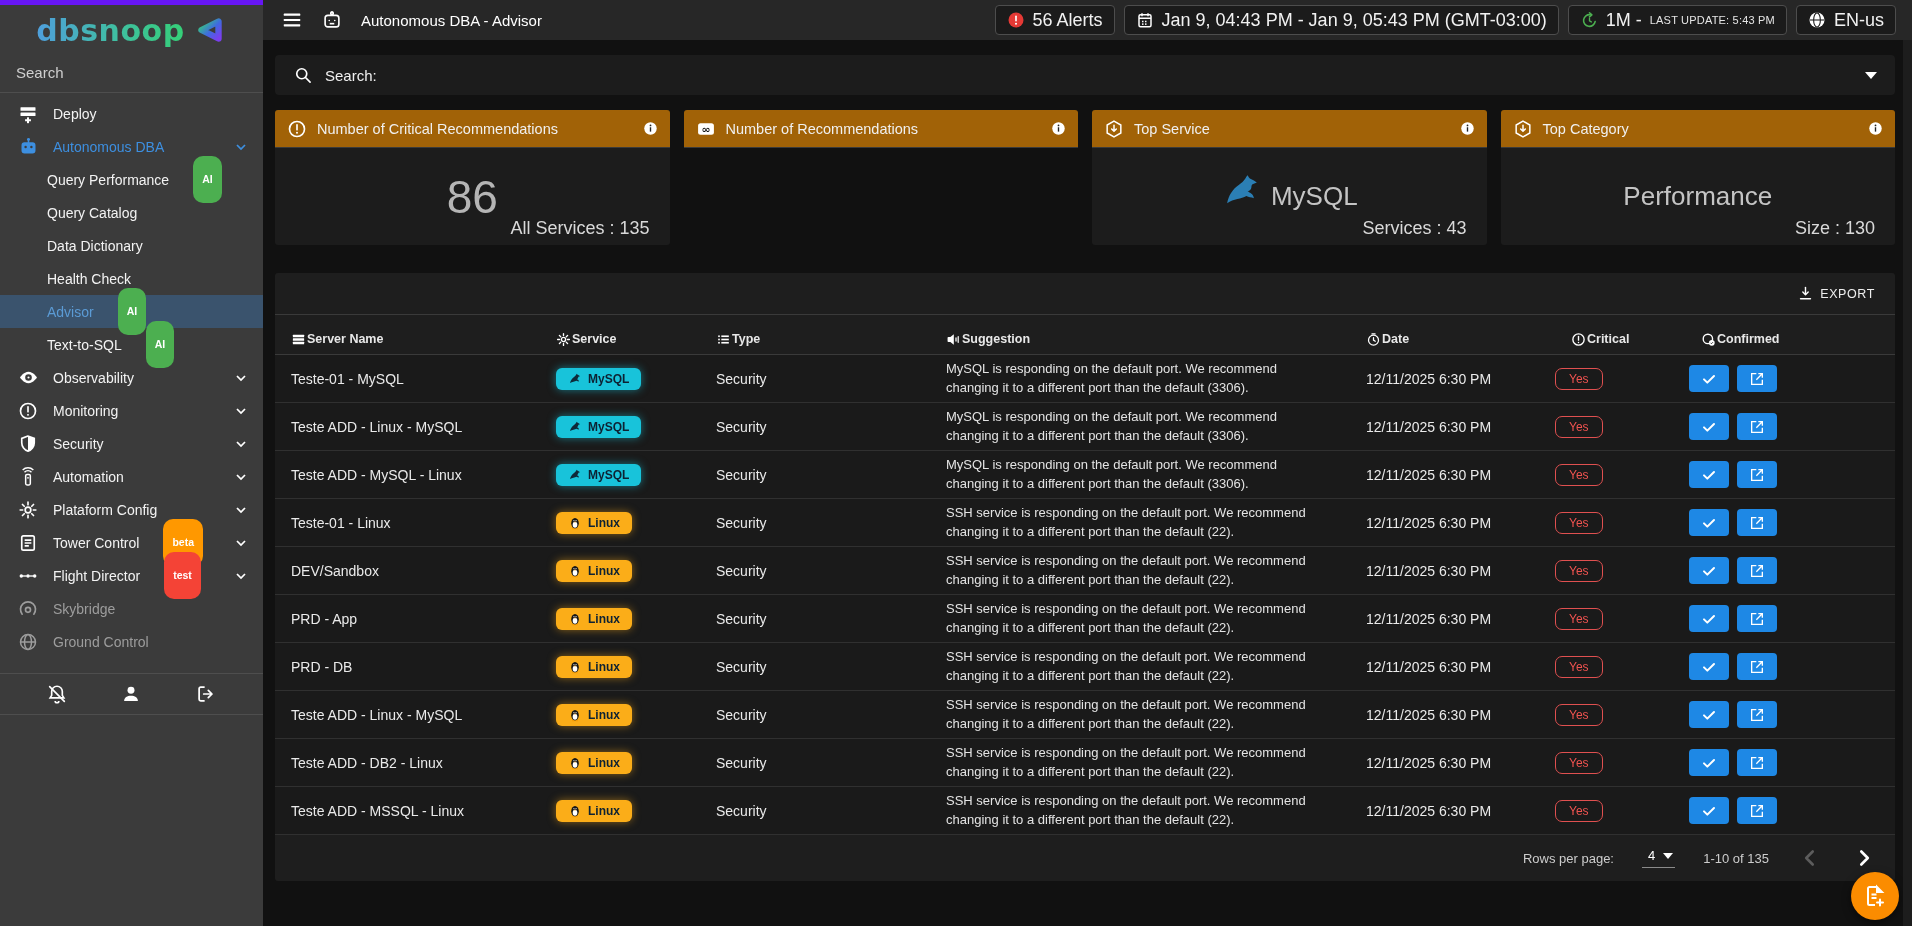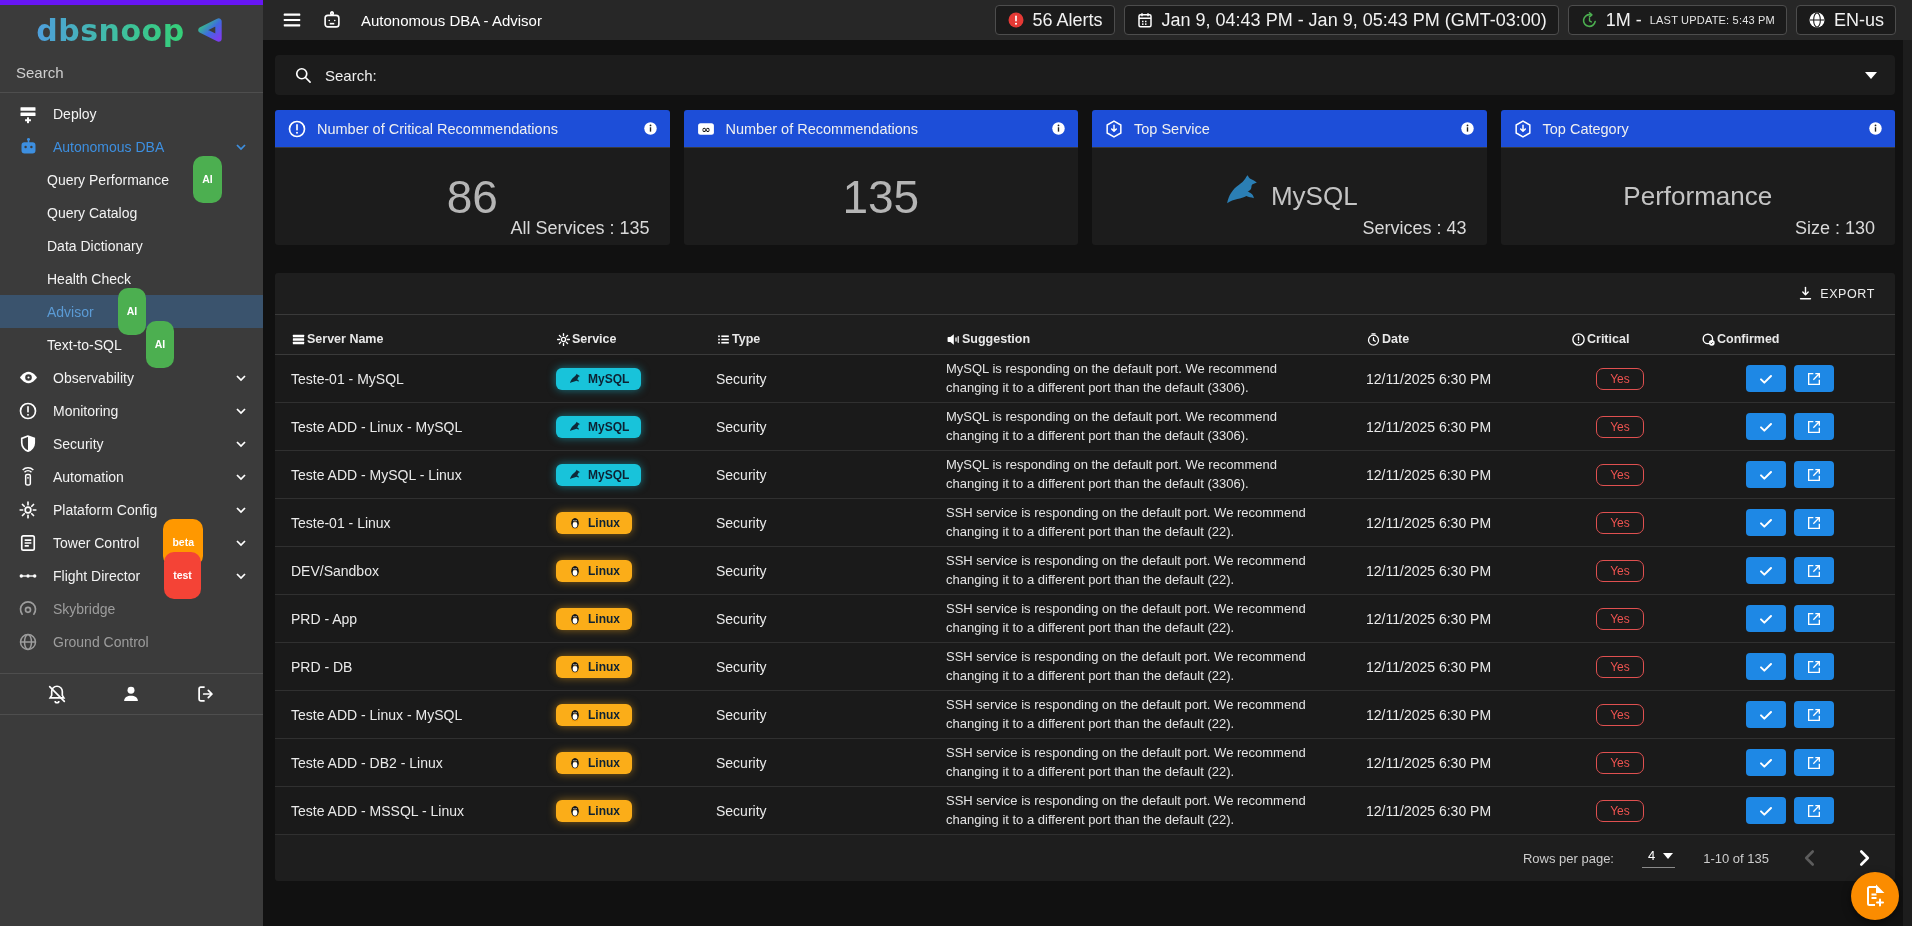--- a/index.html
+++ b/index.html
@@ -60,21 +60,21 @@
   .chip .c-sub { font-size:11px; color:#e6e6e6; letter-spacing:.2px; }
 
   .content { flex:1; padding:15px 17px 0 12px; }
 
   .search-row { height:40px; background:#1c1c1c; border-radius:4px; display:flex; align-items:center; padding:0 18px; gap:12px; cursor:pointer; }
   .search-row .s-txt { font-size:15px; color:#f0f0f0; }
   .caret-down { width:0; height:0; border-left:6px solid transparent; border-right:6px solid transparent; border-top:7px solid #fff; margin-left:auto; }
 
   .cards { display:flex; gap:14px; margin-top:15px; height:135px; }
   .card { flex:1; display:flex; flex-direction:column; border-radius:3px; overflow:hidden; }
-  .card-head { height:38px; background:#1d4ed8; border-bottom:1px solid #3a3a3a; display:flex; align-items:center; gap:10px; padding:0 12px; }
+  .card-head { height:38px; background:#a16207; border-bottom:1px solid #3a3a3a; display:flex; align-items:center; gap:10px; padding:0 12px; }
   .card-head .ch-ic { width:20px; height:20px; color:#fff; }
   .card-head .ch-title { font-size:14.5px; color:#f0f0f0; }
   .card-head .info { margin-left:auto; width:15px; height:15px; }
   .card-body { flex:1; background:#1c1c1c; position:relative; display:flex; align-items:center; justify-content:center; gap:8px; }
   .big-num { font-size:46px; color:#b5b5b5; }
   .big-txt { font-size:26px; color:#c4c4c4; }
   .card-foot { position:absolute; bottom:6px; right:20px; font-size:18px; color:#d9d9d9; }
   .dolphin-big { width:42px; height:42px; color:#2b7fb5; margin-top:-12px; }
 
   
@@ -82,21 +82,21 @@
   .t-toolbar { height:42px; display:flex; align-items:center; justify-content:flex-end; padding:0 20px; border-bottom:1px solid #3a3a3a; }
   .export-btn { display:flex; align-items:center; gap:6px; color:#eee; font-size:12.5px; letter-spacing:.6px; cursor:pointer; }
   .export-btn .e-ic { width:17px; height:17px; }
   .grid-cols { display:grid; grid-template-columns:265px 160px 230px 420px 205px 130px 1fr; align-items:center; }
   .t-head { height:40px; border-bottom:1px solid #3a3a3a; }
   .t-head .hcell { display:flex; align-items:center; gap:1px; font-size:12.5px; font-weight:700; color:#e8e8e8; padding-left:16px;margin-top:9px; }
   .t-head .hcell .h-ic { width:15px; height:15px; color:#fff; }
   .t-row { height:48px; background:#1a1a1a; border-bottom:1px solid #303030; }
   .t-row .cell { padding-left:16px; font-size:14px; color:#eaeaea; }
   .t-row .cell.sugg { font-size:13px; line-height:1.45; color:#e3e3e3; padding-right:22px; }
-  .t-row .cell.center { display:flex; justify-content:center; padding-left:0; }
+  .t-row .cell.center { display:flex; justify-content:flex-start; padding-left:0; }
   .svc-badge { display:inline-flex; align-items:center; gap:6px; padding:4px 12px; border-radius:6px; font-size:12px; font-weight:700; color:#0d2233; }
   .svc-badge .svc-ic { width:14px; height:14px; }
   .svc-badge.mysql { background:#18c3da; box-shadow:0 0 8px rgba(24,195,218,.55); }
   .svc-badge.linux { background:#fbad18; box-shadow:0 0 8px rgba(251,173,24,.5); }
   .crit-pill { border:1px solid #e05050; color:#ef5350; font-size:12px; border-radius:7px; padding:3px 13px; }
   .act-btn { width:40px; height:27px; background:#1e88e5; border:none; border-radius:4px; display:inline-flex; align-items:center; justify-content:center; cursor:pointer; margin:0 4px; }
   .act-btn svg { width:16px; height:16px; color:#fff; }
 
   .t-pag { height:46px; display:flex; align-items:center; justify-content:flex-end; gap:28px; padding-right:18px; font-size:13px; color:#cdcdcd; }
   .rpp-select { display:flex; align-items:center; gap:8px; border-bottom:1px solid #8a8a8a; padding:0 2px 4px 6px; cursor:pointer; color:#fff; }
@@ -457,24 +457,20 @@
           </span>
           <span class="ch-title">Number of Recommendations</span>
           <span class="info">
             <svg viewBox="0 0 24 24" width="15" height="15">
                 <circle cx="12" cy="12" r="10" fill="#fff"></circle>
                 <rect x="10.9" y="10" width="2.2" height="7" fill="#222"></rect>
                 <circle cx="12" cy="7" r="1.4" fill="#222"></circle>
               </svg>
           </span>
         </div>
-        <div class="card-body">
-          <span class="big-num">135</span>
-          <span class="card-foot"></span>
-        </div>
       </div>
 
       <div class="card">
         <div class="card-head">
           <span class="ch-ic">
             <svg viewBox="0 0 24 24" width="20" height="20" fill="none" stroke="#fff" stroke-width="1.8">
                 <path d="M12 2.5l8.2 4.7v9.6L12 21.5l-8.2-4.7V7.2z"></path>
                 <path d="M12 7.5v7M9.2 12l2.8 2.8 2.8-2.8" stroke-linecap="round" stroke-linejoin="round"></path>
               </svg>
           </span>

